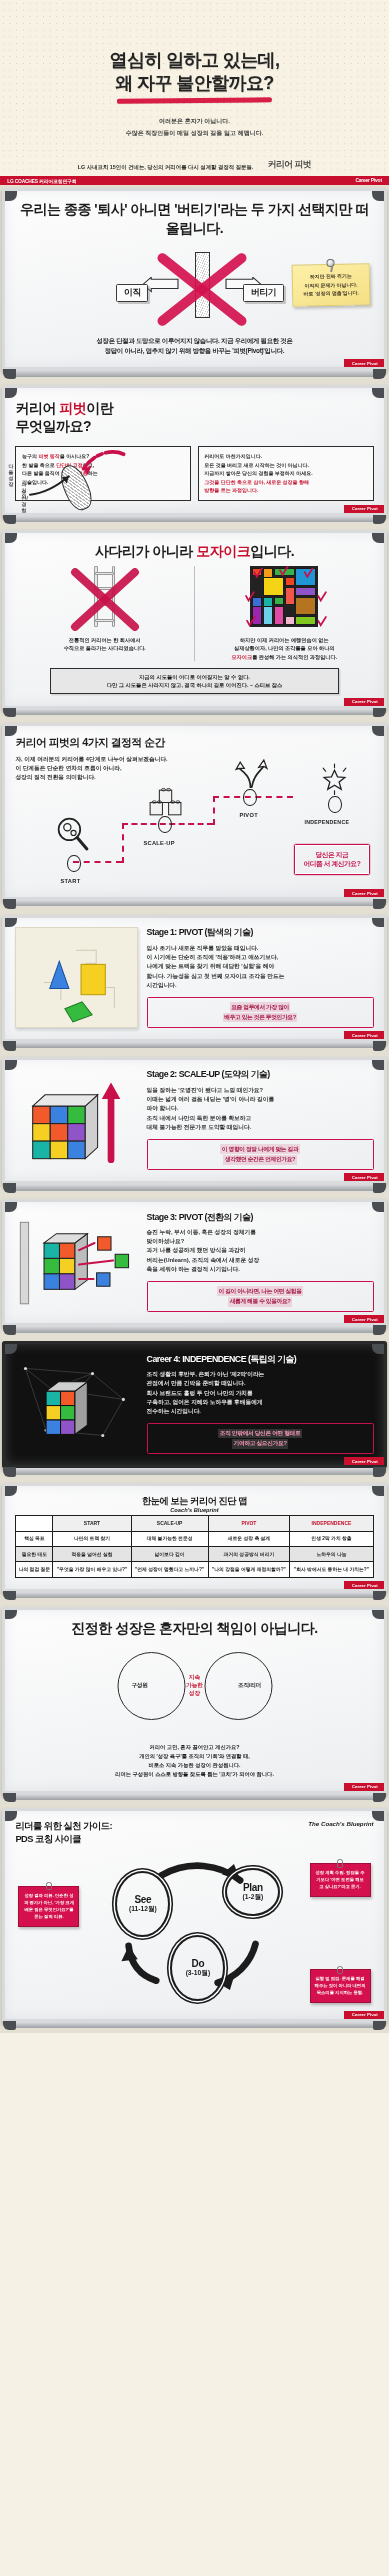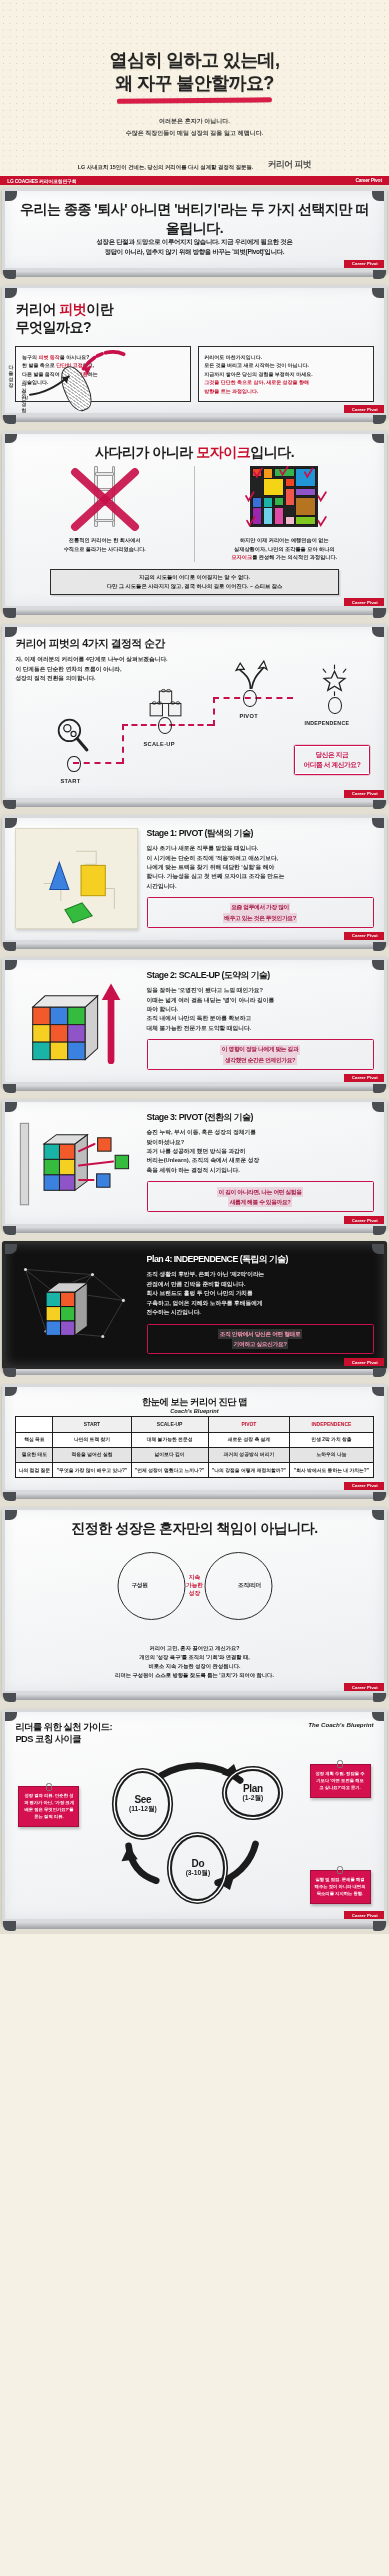--- a/index.html
+++ b/index.html
@@ -321,20 +321,45 @@
 
 <div class="redbar">
   <span>LG COACHES 커리어코칭연구회</span>
   <span>Career Pivot</span>
 </div>
 
 <div class="board-wrap">
   <div class="board">
     <div class="b-title">우리는 종종 '퇴사' 아니면 '버티기'라는 두 가지 선택지만 떠올립니다.</div>
 
+    <div class="s1-stage">
+      <div class="pillar"></div>
+
+      <svg class="xmark" viewBox="0 0 190 142">
+        <path d="M18 10 L172 132" stroke="#d4114e" stroke-width="19" stroke-linecap="round" fill="none" opacity=".92"></path>
+        <path d="M172 10 L18 132" stroke="#d4114e" stroke-width="19" stroke-linecap="round" fill="none" opacity=".92"></path>
+      </svg>
+
+      <svg style="position:absolute;left:127px;top:31px;width:37px;height:23px" viewBox="0 0 72 44">
+        <path d="M70 4 L18 4 L18 0 L2 14 L18 28 L18 22 L70 22 Z" fill="#fafafa" stroke="#333" stroke-width="2.2"></path>
+      </svg>
+      <svg style="position:absolute;left:210px;top:31px;width:37px;height:23px" viewBox="0 0 72 44">
+        <path d="M2 4 L54 4 L54 0 L70 14 L54 28 L54 22 L2 22 Z" fill="#fafafa" stroke="#333" stroke-width="2.2"></path>
+      </svg>
+
+      <div class="arrow-chip left">이직</div>
+      <div class="arrow-chip right">버티기</div>
+
+      <div class="sticky">
+        <div class="pin"></div>
+        <div>하지만 진짜 위기는</div>
+        <div>이직의 문제가 아닙니다.</div>
+        <div>바로 '성장의 멈춤'입니다.</div>
+      </div>
+    </div>
 
     <div class="b-foot">
       <div>성장은 단절과 도망으로 이루어지지 않습니다. 지금 우리에게 필요한 것은</div>
       <div>정답이 아니라, 멈추지 않기 위해 방향을 바꾸는 '피벗(Pivot)'입니다.</div>
     </div>
     <div class="corner-tag">Career Pivot</div>
   </div>
   <div class="board-feet">
     <div class="foot-l"></div>
     <div class="foot-r"></div>
@@ -719,21 +744,21 @@
             <rect x="60" y="102" width="28" height="28" fill="#f5cf22"></rect>
               <rect x="88" y="102" width="28" height="28" fill="#35bb3e"></rect>
             <rect x="60" y="130" width="28" height="28" fill="#3b82e0"></rect>
               <rect x="88" y="130" width="28" height="28" fill="#8e54c8"></rect>
             <polygon points="116,74 140,56 140,140 116,158" fill="#9f9f9f"></polygon>
             <polygon points="60,74 84,56 140,56 116,74" fill="#cfcfcf"></polygon>
           </g>
         </svg>
       </div>
       <div class="stage-copy">
-        <div class="stage-h" style="color:#fff">Plan 4: INDEPENDENCE (독립의 기술)</div>
+        <div class="stage-h" style="color:#fff">Career 4: INDEPENDENCE (독립의 기술)</div>
         <div class="b-body" style="color:#e6e6e6">
           <div>조직 생활의 후반부, 은퇴가 아닌 '제2막'이라는</div>
           <div>관점에서 만큼 긴박을 준비할 때입니다.</div>
           <div>회사 브랜드도 훌렁 두 단어 나만의 가치를</div>
           <div>구축하고, 업어온 지혜와 노하우를 후배들에게</div>
           <div>전수하는 시간입니다.</div>
         </div>
         <div class="cta" style="border-color:#e0traversal">
           <span style="background:rgba(255,255,255,.14);color:#ff9bb8">조직 안팎에서 당신은 어떤 형태로</span><br>
           <span style="background:rgba(255,255,255,.14);color:#ff9bb8">기여하고 싶으신가요?</span>

